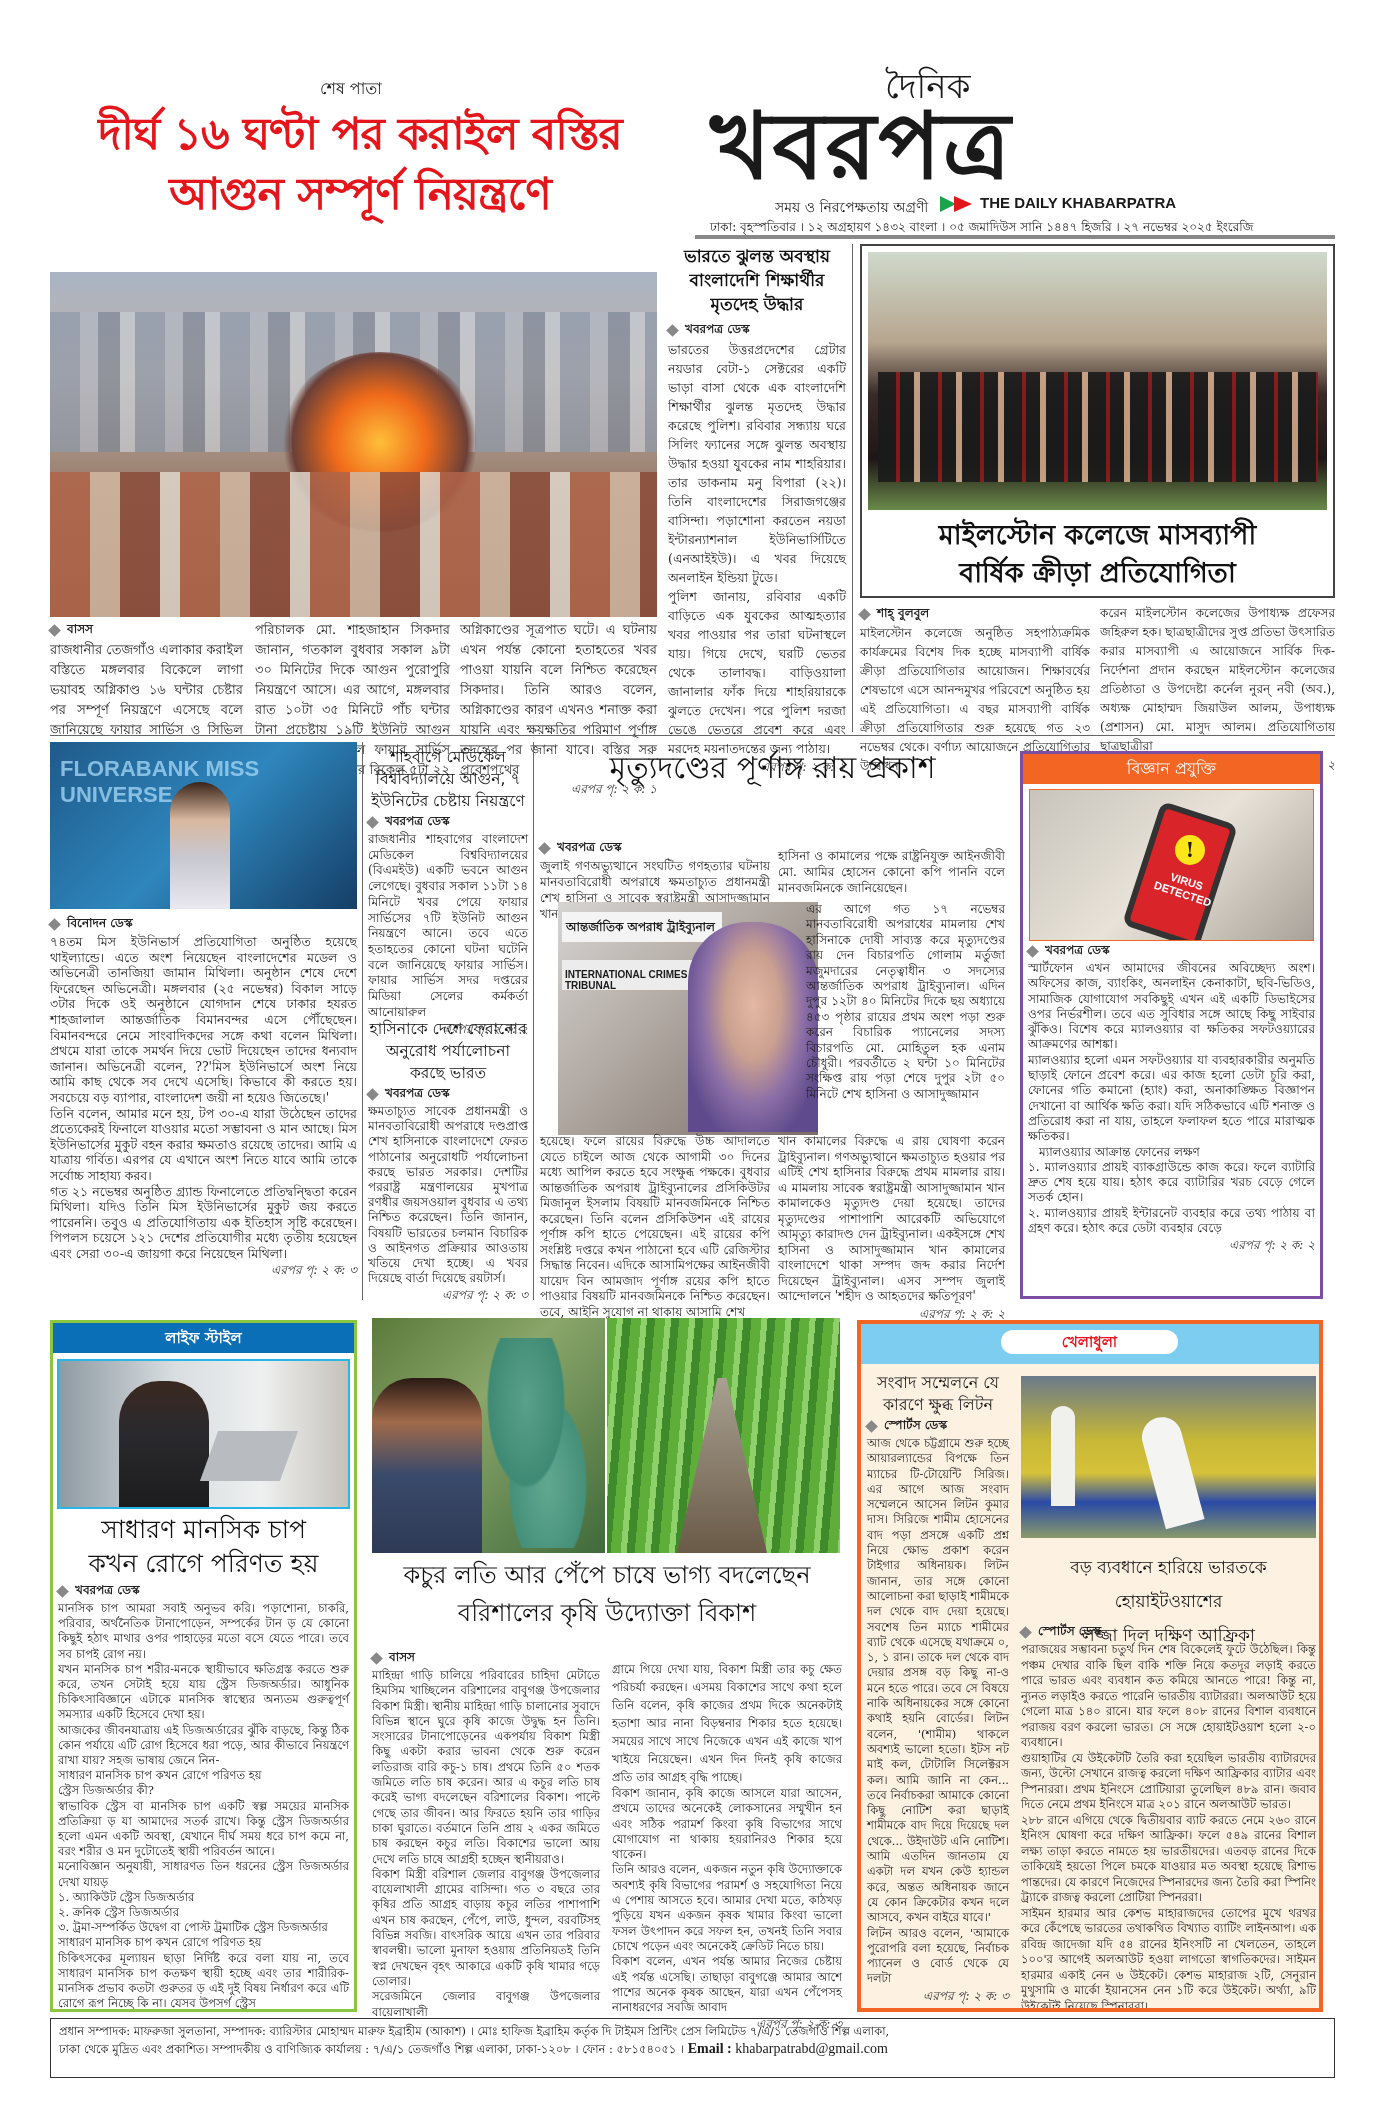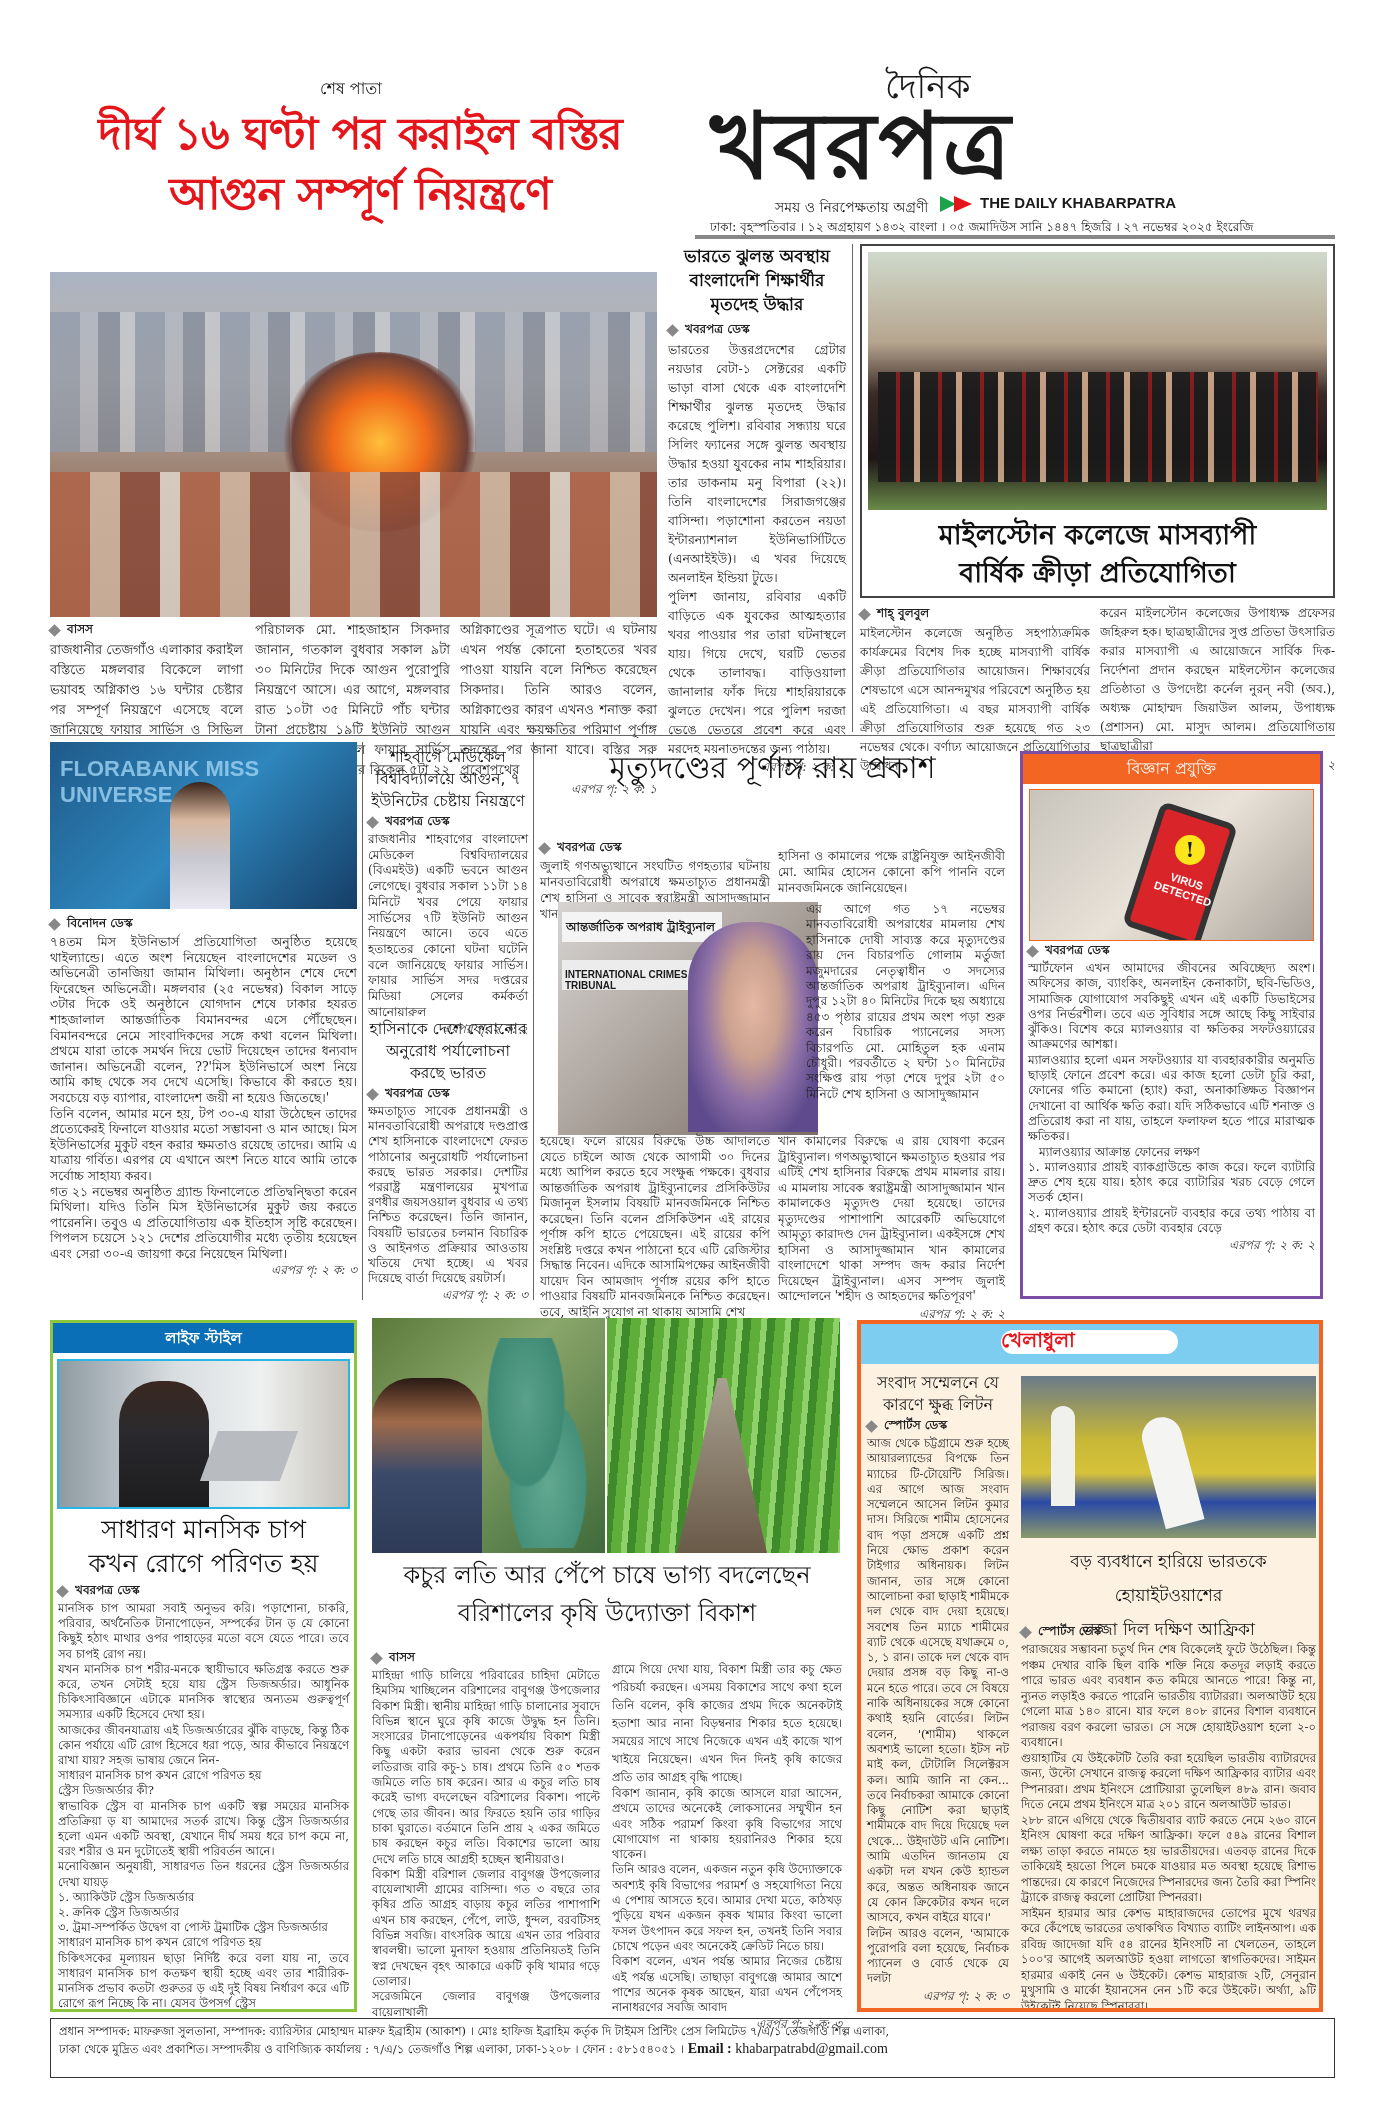--- a/index.html
+++ b/index.html
@@ -246,37 +246,37 @@
 <div class="abs" style="left:612px;top:1660px;width:230px;">
   <div class="body-text" style="font-size:11.5px;line-height:18px;">গ্রামে গিয়ে দেখা যায়, বিকাশ মিস্ত্রী তার কচু ক্ষেত পরিচর্যা করছেন। এসময় বিকাশের সাথে কথা হলে তিনি বলেন, কৃষি কাজের প্রথম দিকে অনেকটাই হতাশা আর নানা বিড়ম্বনার শিকার হতে হয়েছে। সময়ের সাথে সাথে নিজেকে এখন এই কাজে খাপ খাইয়ে নিয়েছেন। এখন দিন দিনই কৃষি কাজের প্রতি তার আগ্রহ বৃদ্ধি পাচ্ছে।</div>
   <div class="body-text" style="font-size:11.5px;line-height:15.3px;">বিকাশ জানান, কৃষি কাজে আসলে যারা আসেন, প্রথমে তাদের অনেকেই লোকসানের সম্মুখীন হন এবং সঠিক পরামর্শ কিংবা কৃষি বিভাগের সাথে যোগাযোগ না থাকায় হয়রানিরও শিকার হয়ে থাকেন।</div>
   <div class="body-text" style="font-size:11.5px;line-height:15.3px;">তিনি আরও বলেন, একজন নতুন কৃষি উদ্যোক্তাকে অবশ্যই কৃষি বিভাগের পরামর্শ ও সহযোগিতা নিয়ে এ পেশায় আসতে হবে। আমার দেখা মতে, কাঠখড় পুড়িয়ে যখন একজন কৃষক খামার কিংবা ভালো ফসল উৎপাদন করে সফল হন, তখনই তিনি সবার চোখে পড়েন এবং অনেকেই ক্রেডিট নিতে চায়।</div>
   <div class="body-text" style="font-size:11.5px;line-height:15.3px;">বিকাশ বলেন, এখন পর্যন্ত আমার নিজের চেষ্টায় এই পর্যন্ত এসেছি। তাছাড়া বাবুগঞ্জে আমার আশে পাশের অনেক কৃষক আছেন, যারা এখন পেঁপেসহ নানাধরণের সবজি আবাদ</div>
   <div class="cont">এরপর পৃ: ২ ক: ৩</div>
 </div>
 
 <div class="abs" style="left:857px;top:1320px;width:466px;height:692px;border:4px solid #f26522;background:#fdf1e2;overflow:hidden;">
   <div style="background:#7ccdf0;height:40px;position:relative;">
-    <div style="position:absolute;left:140px;top:6px;width:177px;height:24px;background:#fff;border-radius:12px;color:#e4161b;text-align:left;font-size:20px;line-height:24px;font-weight:bold;font-family:Liberation Mono, monospace;">খেলাধুলা</div>
+    <div style="position:absolute;left:140px;top:6px;width:177px;height:24px;background:#fff;border-radius:12px;color:#e4161b;text-align:center;font-size:15px;line-height:24px;font-weight:bold;">খেলাধুলা</div>
   </div>
   <div style="position:absolute;left:6px;top:48px;width:142px;">
     <div class="hl" style="font-size:16px;line-height:22px;font-weight:normal;">সংবাদ সম্মেলনে যে কারণে ক্ষুব্ধ লিটন</div>
     <div class="byline">
         <span class="diamond"></span>
         <span>স্পোর্টস ডেস্ক</span>
       </div>
     <div class="body-text" style="font-size:11.5px;line-height:15.3px;">আজ থেকে চট্টগ্রামে শুরু হচ্ছে আয়ারল্যান্ডের বিপক্ষে তিন ম্যাচের টি-টোয়েন্টি সিরিজ। এর আগে আজ সংবাদ সম্মেলনে আসেন লিটন কুমার দাস। সিরিজে শামীম হোসেনের বাদ পড়া প্রসঙ্গে একটি প্রশ্ন নিয়ে ক্ষোভ প্রকাশ করেন টাইগার অধিনায়ক। লিটন জানান, তার সঙ্গে কোনো আলোচনা করা ছাড়াই শামীমকে দল থেকে বাদ দেয়া হয়েছে। সবশেষ তিন ম্যাচে শামীমের ব্যাট থেকে এসেছে যথাক্রমে ০, ১, ১ রান। তাকে দল থেকে বাদ দেয়ার প্রসঙ্গ বড় কিছু না-ও মনে হতে পারে। তবে সে বিষয়ে নাকি অধিনায়কের সঙ্গে কোনো কথাই হয়নি বোর্ডের। লিটন বলেন, '(শামীম) থাকলে অবশ্যই ভালো হতো। ইটস নট মাই কল, টোটালি সিলেক্টরস কল। আমি জানি না কেন... তবে নির্বাচকরা আমাকে কোনো কিছু নোটিশ করা ছাড়াই শামীমকে বাদ দিয়ে দিয়েছে দল থেকে... উইদাউট এনি নোটিশ। আমি এতদিন জানতাম যে একটা দল যখন কেউ হ্যান্ডল করে, অন্তত অধিনায়ক জানে যে কোন ক্রিকেটার কখন দলে আসবে, কখন বাইরে যাবে।'</div>
     <div class="body-text" style="font-size:11.5px;line-height:15.3px;">লিটন আরও বলেন, 'আমাকে পুরোপরি বলা হয়েছে, নির্বাচক প্যানেল ও বোর্ড থেকে যে দলটা</div>
     <div class="cont">এরপর পৃ: ২ ক: ৩</div>
   </div>
   <div class="photo" style="position:absolute;left:160px;top:52px;width:295px;height:162px;background:linear-gradient(180deg,#6a7a8a 0%,#c8b836 40%,#d6c23a 60%,#2a4aa6 78%,#8a9a6a 100%);">
     <div style="position:absolute;left:30px;top:30px;width:24px;height:100px;border-radius:12px 12px 0 0;background:#f0f0ec;"></div>
     <div style="position:absolute;left:130px;top:40px;width:40px;height:110px;border-radius:20px 20px 0 0;background:#f4f4f2;transform:rotate(-15deg);"></div>
   </div>
-  <div class="hl" style="position:absolute;left:160px;top:220px;width:295px;font-size:17px;line-height:34px;font-weight:normal;">
+  <div class="hl" style="position:absolute;left:160px;top:226px;width:295px;font-size:17px;line-height:34px;font-weight:normal;">
     <div>বড় ব্যবধানে হারিয়ে ভারতকে হোয়াইটওয়াশের</div>
     <div>লজ্জা দিল দক্ষিণ আফ্রিকা</div>
   </div>
   <div style="position:absolute;left:160px;top:298px;width:295px;">
     <div class="byline">
         <span class="diamond"></span>
         <span>স্পোর্টস ডেস্ক</span>
       </div>
     <div class="body-text" style="font-size:11.5px;line-height:15.5px;">পরাজয়ের সম্ভাবনা চতুর্থ দিন শেষ বিকেলেই ফুটে উঠেছিল। কিন্তু পঞ্চম দেখার বাকি ছিল বাকি শক্তি নিয়ে কতদূর লড়াই করতে পারে ভারত এবং ব্যবধান কত কমিয়ে আনতে পারে! কিন্তু না, ন্যুনত লড়াইও করতে পারেনি ভারতীয় ব্যাটাররা। অলআউট হয়ে গেলো মাত্র ১৪০ রানে। যার ফলে ৪০৮ রানের বিশাল ব্যবধানে পরাজয় বরণ করলো ভারত। সে সঙ্গে হোয়াইটওয়াশ হলো ২-০ ব্যবধানে।</div>
     <div class="body-text" style="font-size:11.5px;line-height:15.5px;">গুয়াহাটির যে উইকেটটি তৈরি করা হয়েছিল ভারতীয় ব্যাটারদের জন্য, উল্টো সেখানে রাজত্ব করলো দক্ষিণ আফ্রিকার ব্যাটার এবং স্পিনাররা। প্রথম ইনিংসে প্রোটিয়ারা তুলেছিল ৪৮৯ রান। জবাব দিতে নেমে প্রথম ইনিংসে মাত্র ২০১ রানে অলআউট ভারত।</div>

